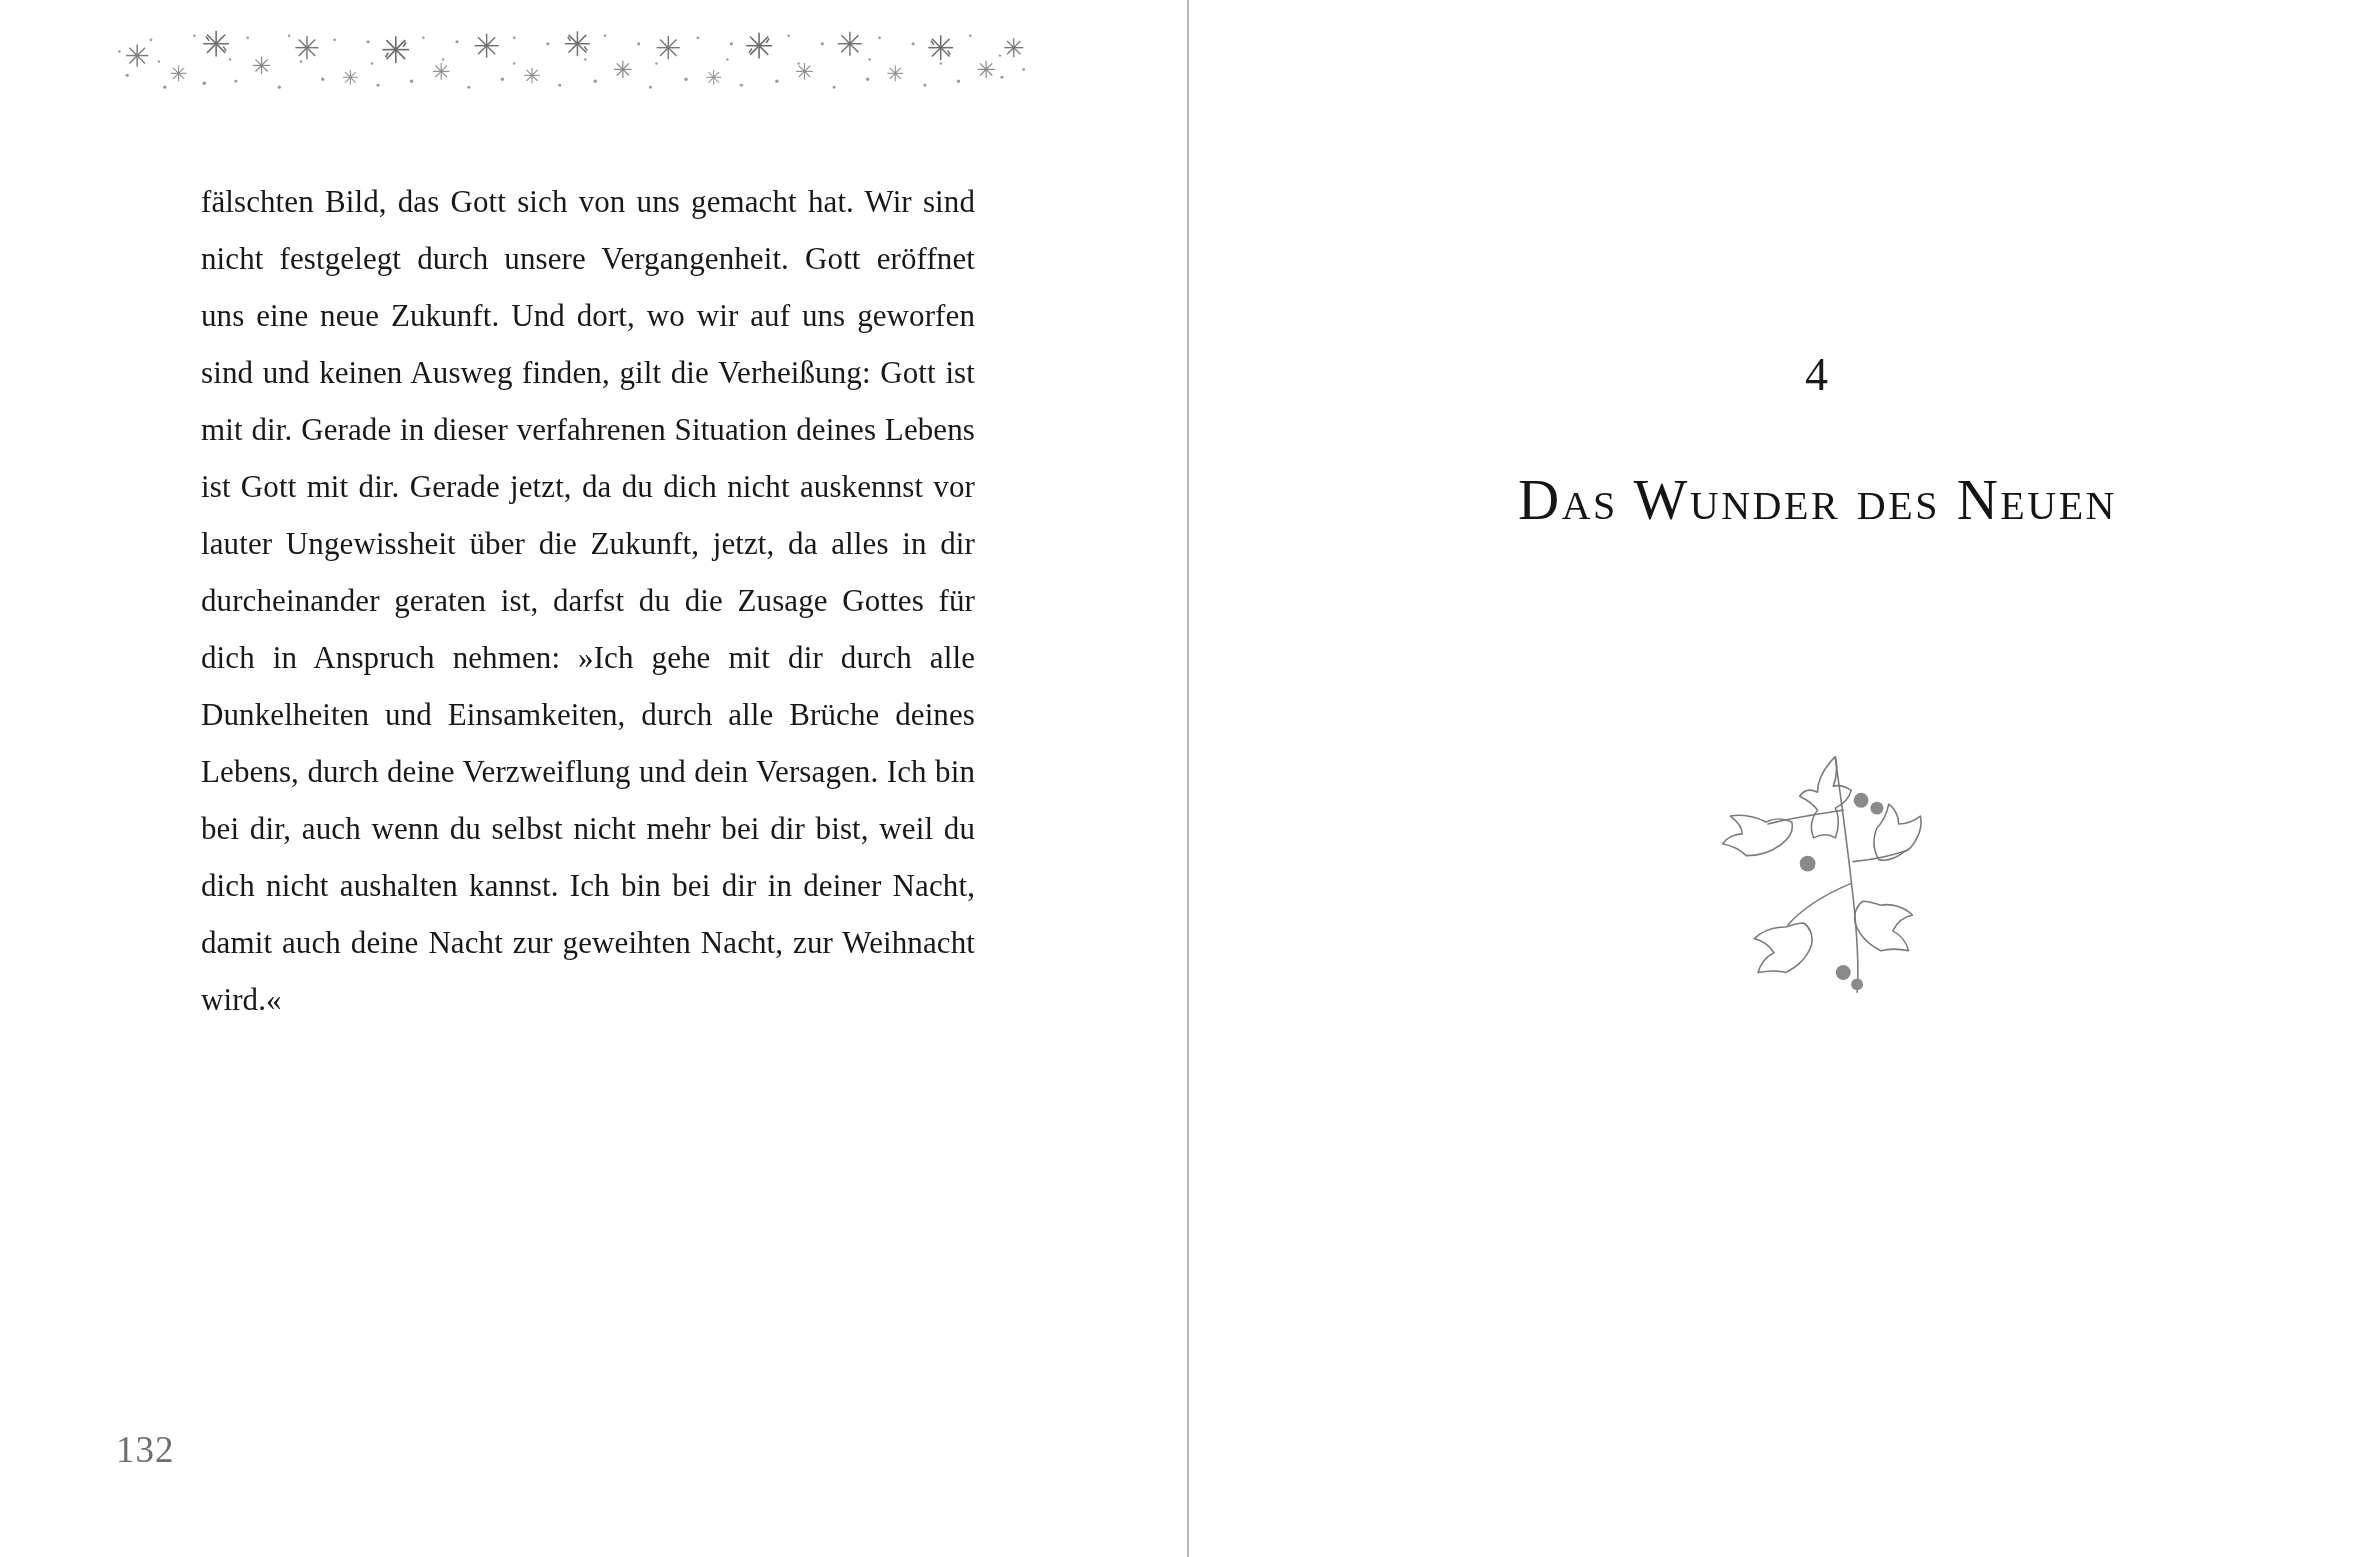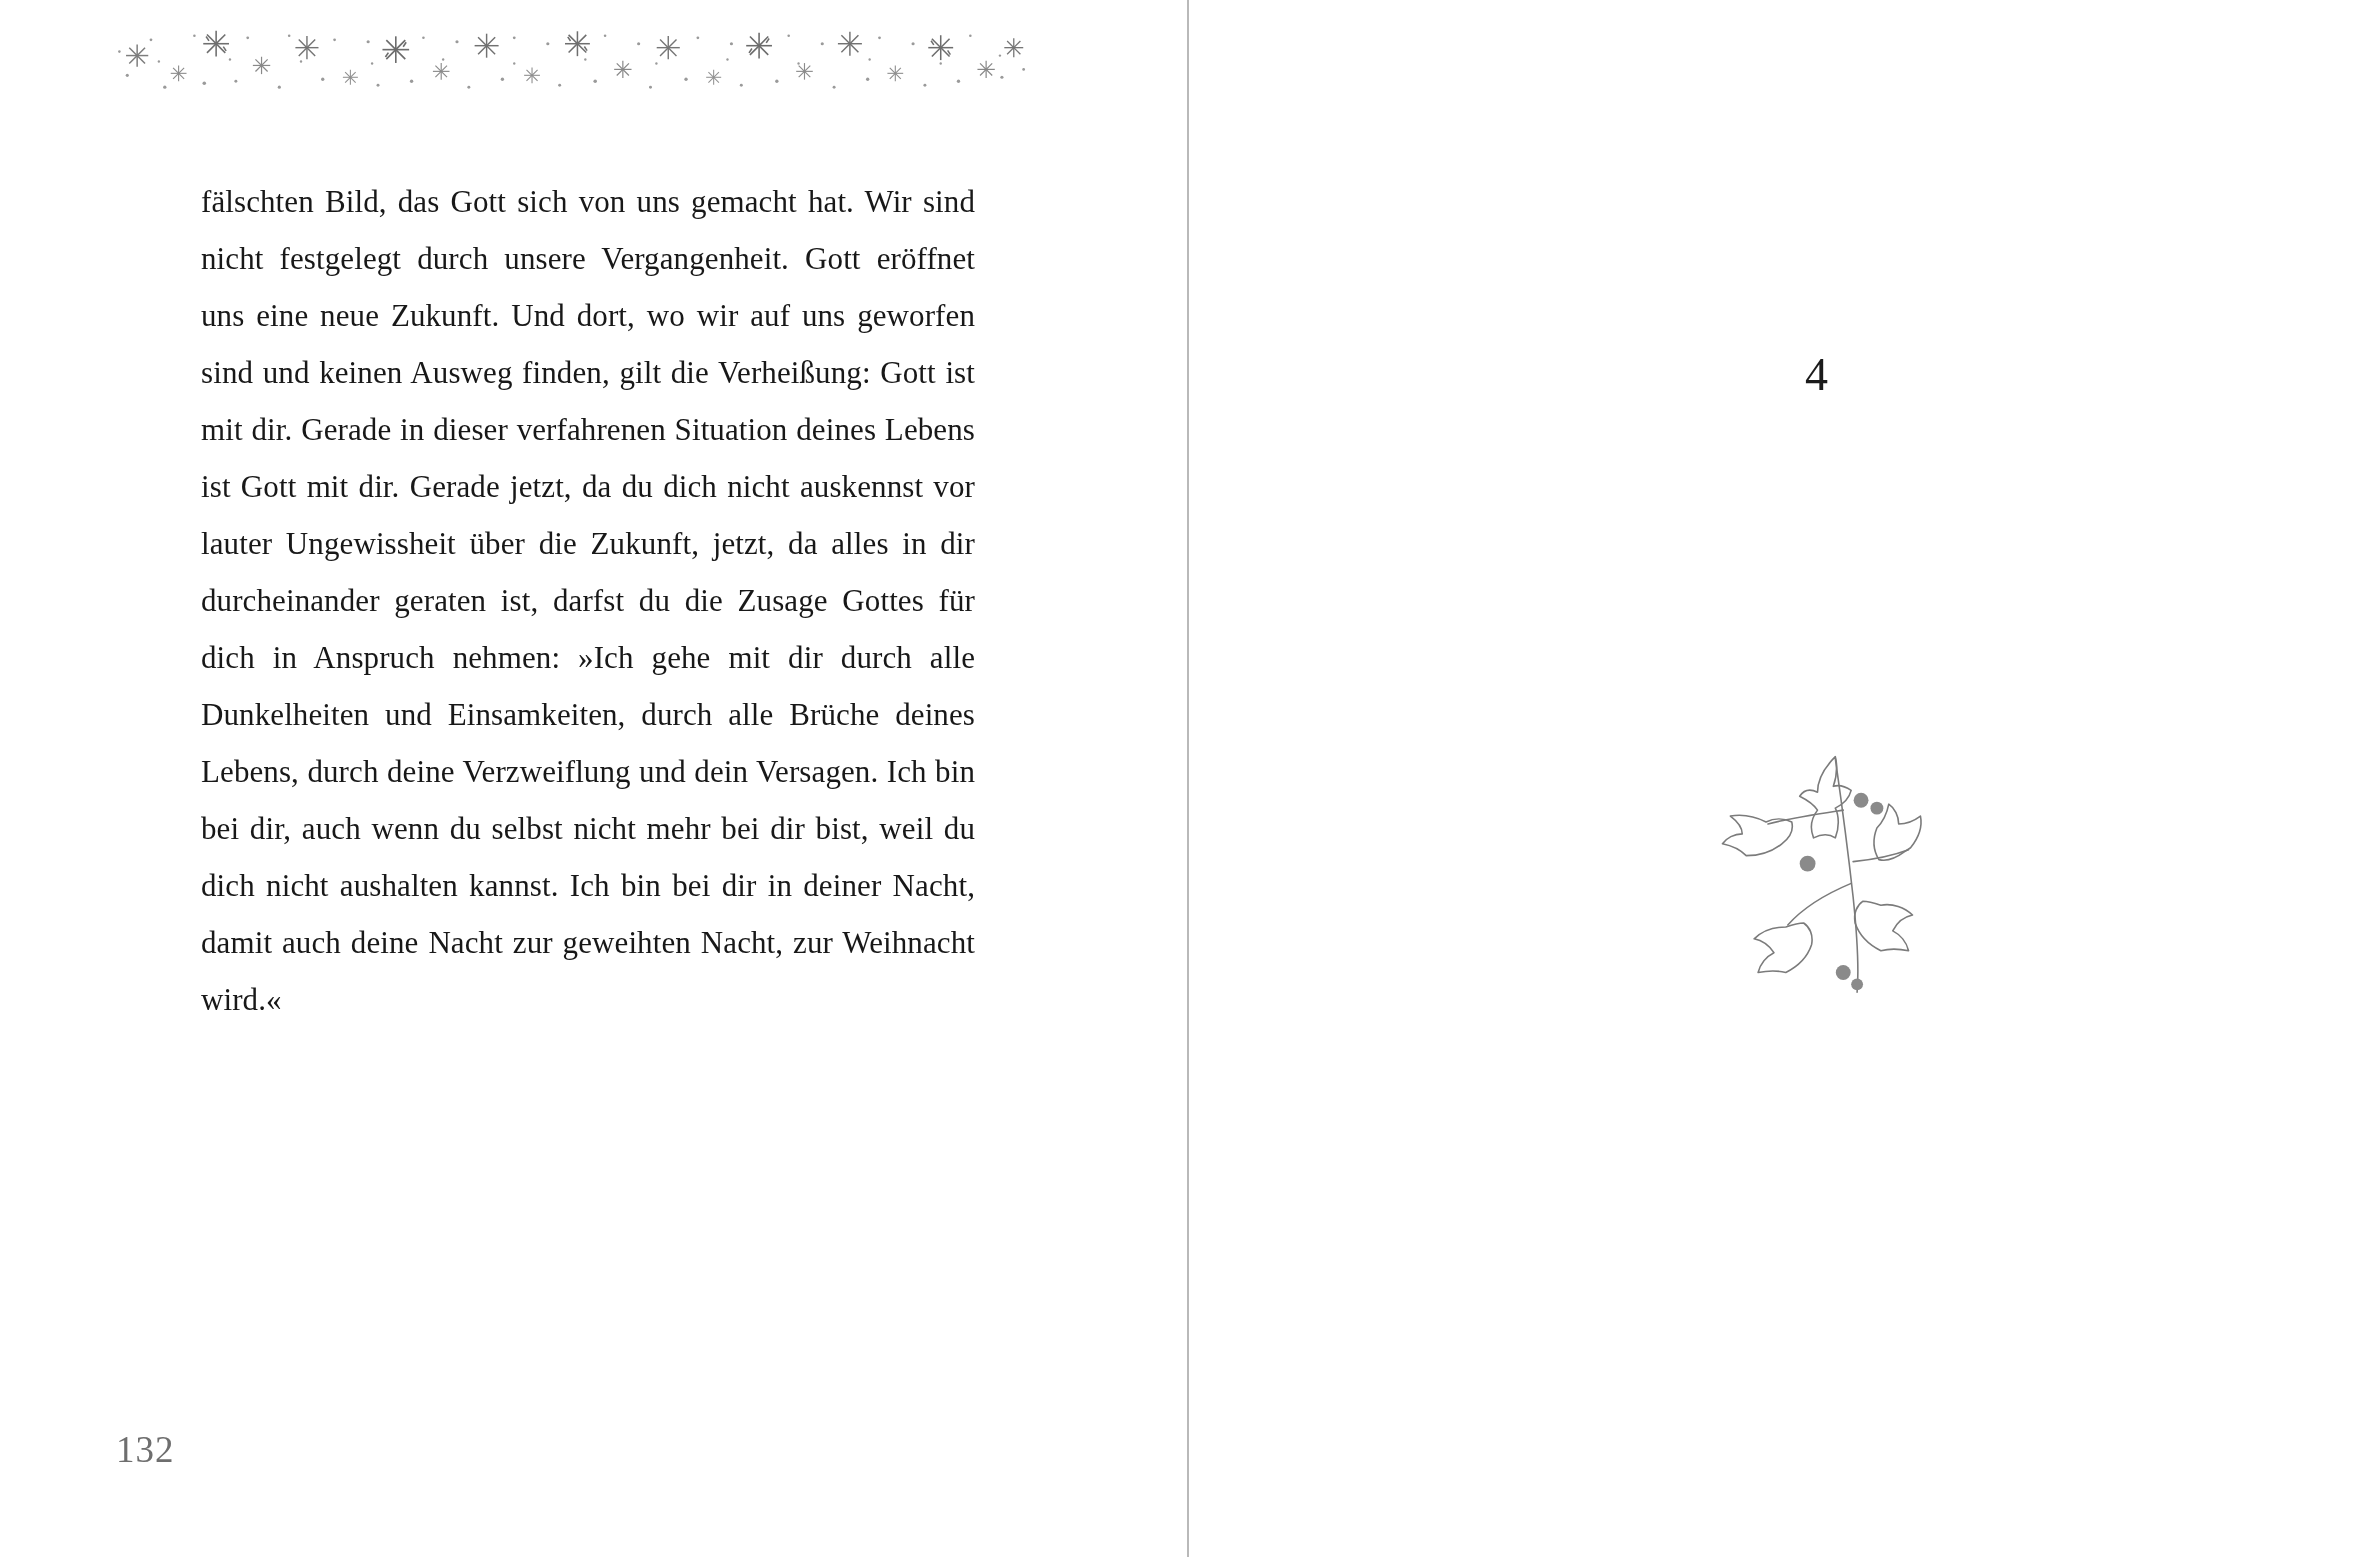--- a/index.html
+++ b/index.html
@@ -357,20 +357,21 @@
 
     <div class="folio">132</div>
   </div>
 
   <div class="spine"></div>
 
   <div class="page">
 
     <div class="chapter-number">4</div>
 
+    <div class="chapter-title">Das Wunder des Neuen</div>
 
     <div class="holly-wrap">
       <div style="width:297px;height:297px;">
         <svg viewBox="0 0 300 300" width="297" height="297" aria-hidden="true">
           <g fill="none" stroke="#7b7b7b" stroke-width="1.6" stroke-linejoin="round" stroke-linecap="round">
 
             <path d="M168 36 C176 92 182 140 186 176 C190 214 192 248 190 272"></path>
 
             <path d="M176 88 C150 92 122 96 100 102"></path>
 

